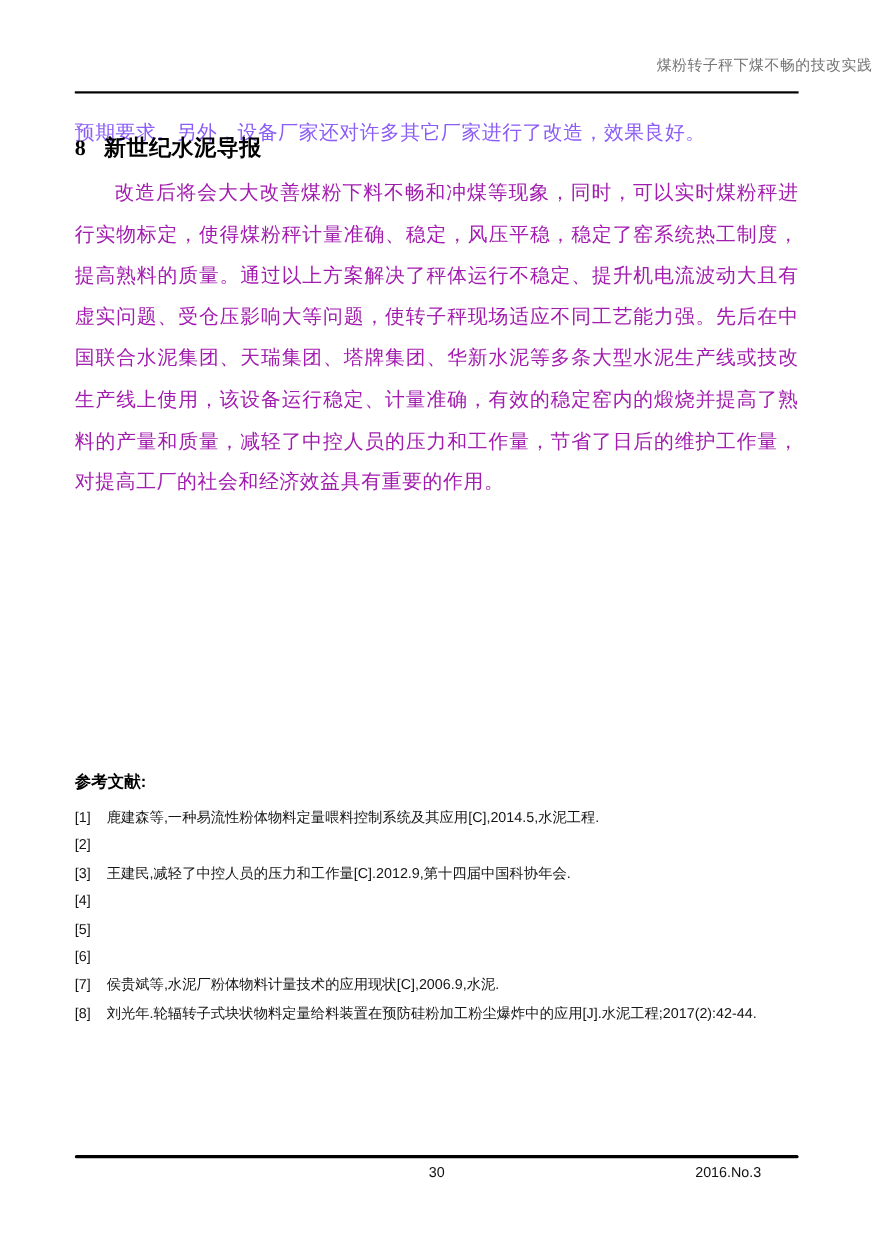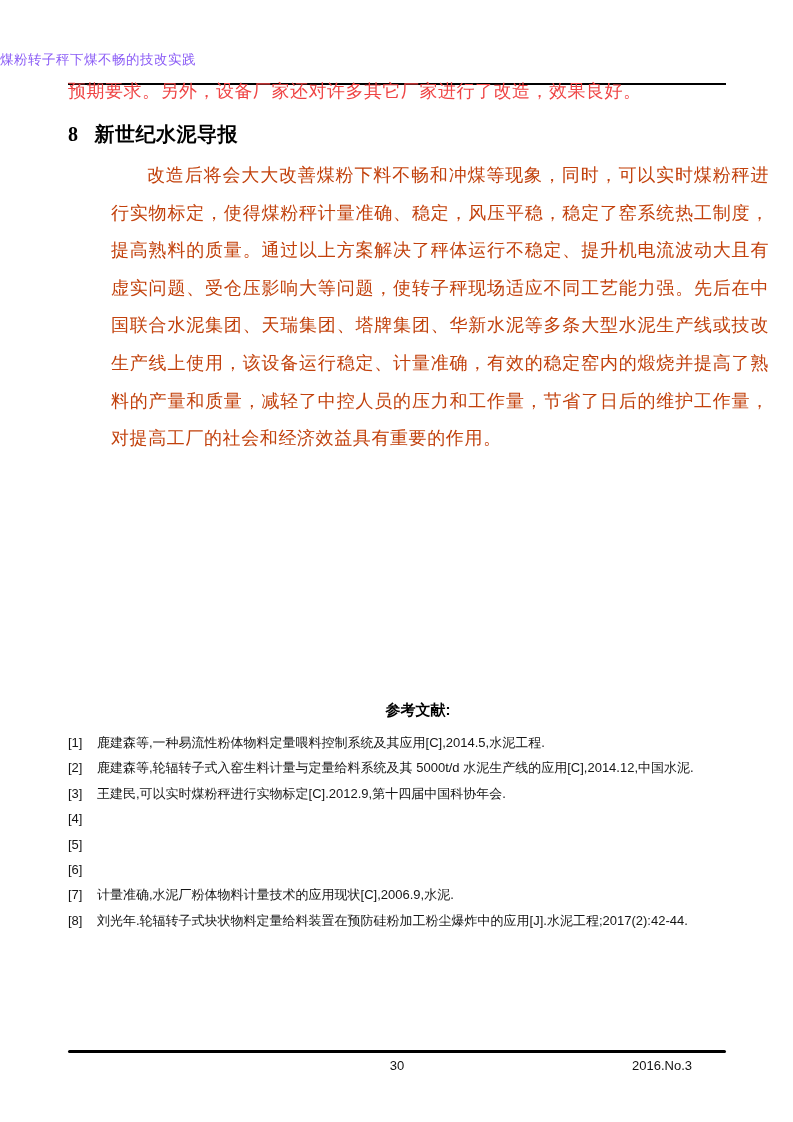--- a/index.html
+++ b/index.html
@@ -16,44 +16,44 @@
     overflow: hidden;
     font-family: "Liberation Serif", serif;
   }
 
   
   .running-header {
     position: absolute;
     top: 51px;
     left: 0;
     width: 100%;
-    text-align: left;
+    text-align: right;
     font-size: 13.5px;
-    color: #8b5cf6;
+    color: #737373;
     letter-spacing: 0.5px;
   }
   .header-rule {
     position: absolute;
     top: 83px;
     left: 68px;
     width: 658px;
     height: 2px;
     background: #000000;
   }
 
   
   .intro-line {
     position: absolute;
-    top: 78px;
+    top: 107px;
     left: 68px;
     width: 658px;
     font-size: 18px;
     line-height: 27px;
     letter-spacing: 0.5px;
-    color: #ef4444;
+    color: #8b5cf6;
   }
 
   
   .section-heading {
     position: absolute;
     top: 121px;
     left: 68px;
     font-size: 20px;
     font-weight: bold;
     color: #000000;
@@ -67,38 +67,36 @@
   .body-paragraph {
     position: absolute;
     top: 157px;
     left: 68px;
     width: 658px;
     font-size: 18px;
     line-height: 37.6px;
     text-align: justify;
     text-indent: 2em;
     letter-spacing: 0.6px;
-    color: #c2410c;
-    margin-left: 43px;
+    color: #a21caf;
   }
 
   
   .references {
     position: absolute;
     top: 701px;
     left: 68px;
     width: 700px;
   }
   .references-heading {
     font-family: "Liberation Sans", sans-serif;
     font-size: 15px;
     font-weight: bold;
     color: #000000;
     margin: 0 0 10px 0;
-    text-align: center;
   }
   .reference-item {
     display: flex;
     font-family: "Liberation Sans", sans-serif;
     font-size: 13px;
     line-height: 25.4px;
     white-space: nowrap;
     color: #151515;
   }
   .reference-item .ref-label {
@@ -156,38 +154,37 @@
 
   <div class="references">
     <div class="references-heading">参考文献:</div>
 
     <div class="reference-item">
       <span class="ref-label">[1]</span>
       <span class="ref-text">鹿建森等,一种易流性粉体物料定量喂料控制系统及其应用[C],2014.5,水泥工程.</span>
     </div>
     <div class="reference-item">
       <span class="ref-label">[2]</span>
-      <span class="ref-text">鹿建森等,轮辐转子式入窑生料计量与定量给料系统及其 5000t/d 水泥生产线的应用[C],2014.12,中国水泥.</span>
     </div>
     <div class="reference-item">
       <span class="ref-label">[3]</span>
-      <span class="ref-text">王建民,可以实时煤粉秤进行实物标定[C].2012.9,第十四届中国科协年会.</span>
+      <span class="ref-text">王建民,减轻了中控人员的压力和工作量[C].2012.9,第十四届中国科协年会.</span>
     </div>
     <div class="reference-item">
       <span class="ref-label">[4]</span>
     </div>
     <div class="reference-item">
       <span class="ref-label">[5]</span>
     </div>
     <div class="reference-item">
       <span class="ref-label">[6]</span>
     </div>
     <div class="reference-item">
       <span class="ref-label">[7]</span>
-      <span class="ref-text">计量准确,水泥厂粉体物料计量技术的应用现状[C],2006.9,水泥.</span>
+      <span class="ref-text">侯贵斌等,水泥厂粉体物料计量技术的应用现状[C],2006.9,水泥.</span>
     </div>
     <div class="reference-item">
       <span class="ref-label">[8]</span>
       <span class="ref-text">刘光年.轮辐转子式块状物料定量给料装置在预防硅粉加工粉尘爆炸中的应用[J].水泥工程;2017(2):42-44.</span>
     </div>
   </div>
 
   <div class="footer-rule"></div>
 
   <div class="footer-row">

